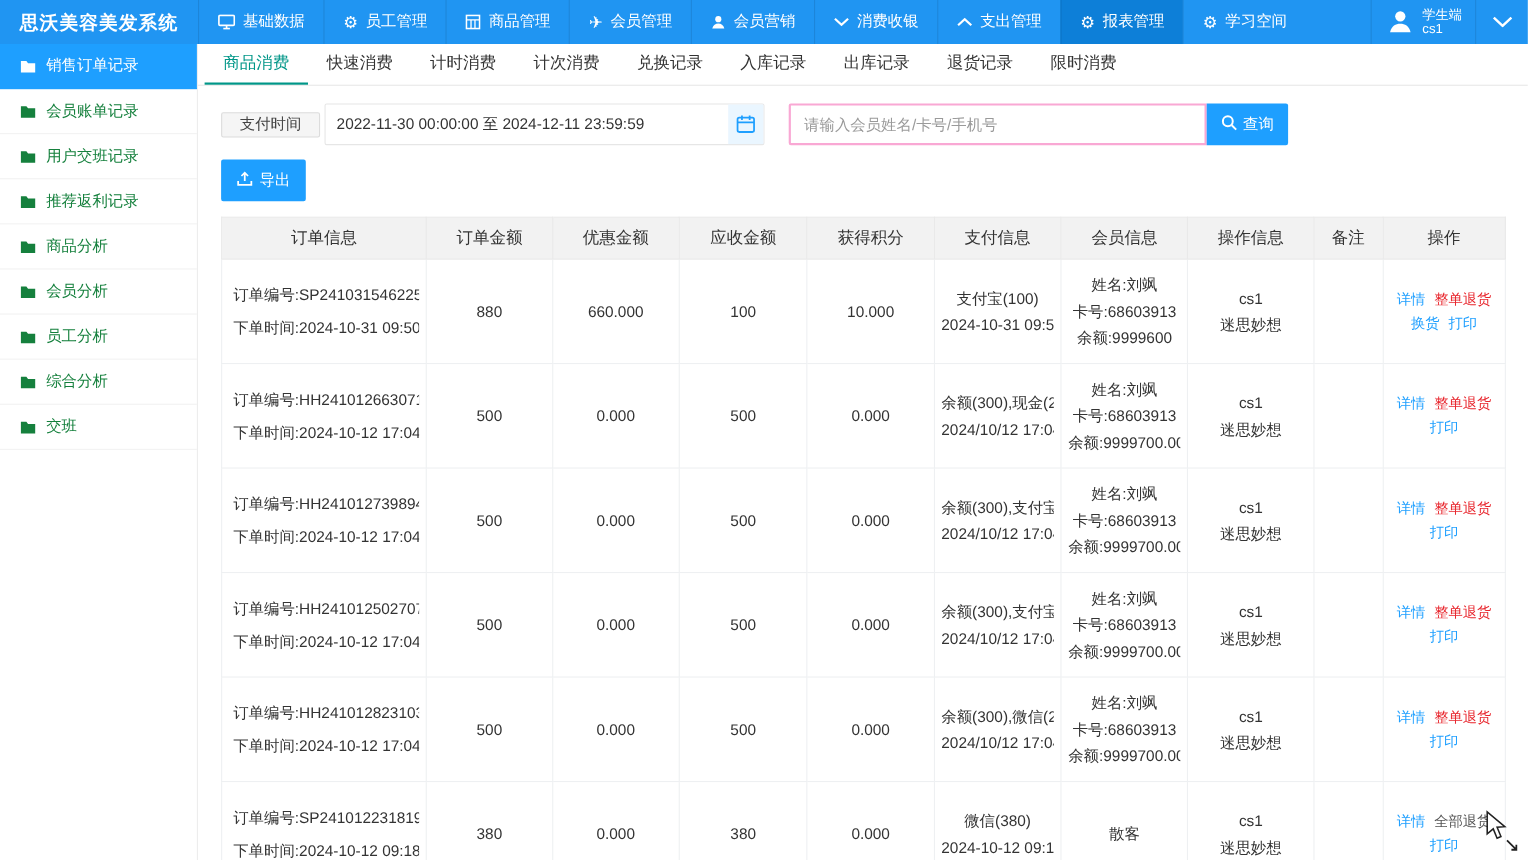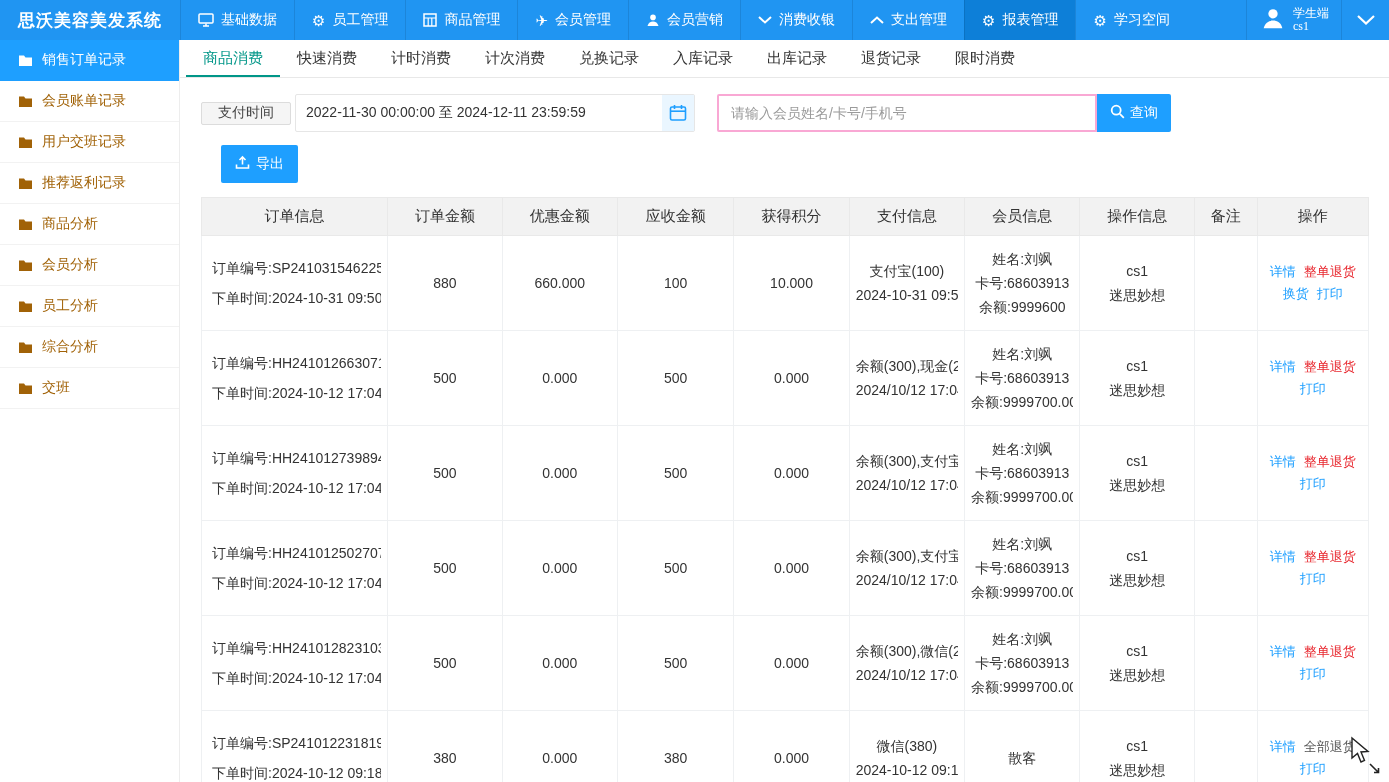--- a/index.html
+++ b/index.html
@@ -8,27 +8,27 @@
   body { position:relative; }
 
   
   .topbar { position:absolute; top:0; left:0; right:0; height:40px; background:#2095f2; display:flex; align-items:stretch; color:#fff; z-index:10; }
   .logo { width:180px; display:flex; align-items:center; justify-content:center; font-size:17px; font-weight:bold; letter-spacing:1px; }
   .nav-item { display:flex; align-items:center; gap:7px; padding:0 17px; font-size:14px; cursor:pointer; border-left:1px solid rgba(0,0,0,0.10); }
   .nav-item.active { background:#0d7fd8; }
   .nav-icon { display:flex; align-items:center; }
   .nav-icon .glyph { font-size:15px; line-height:1; }
   .topbar-spacer { flex:1; }
-  .user-block { display:flex; align-items:center; gap:6px; padding:0 12px; border-left:1px solid rgba(0,0,0,0.10);font-family:Liberation Serif, serif; }
+  .user-block { display:flex; align-items:center; gap:6px; padding:0 12px; border-left:1px solid rgba(0,0,0,0.10); }
   .user-text { display:flex; flex-direction:column; line-height:13px; font-size:12px; }
   .collapse-block { width:48px; display:flex; align-items:center; justify-content:center; border-left:1px solid rgba(0,0,0,0.10); }
 
   
   .sidebar { position:absolute; top:40px; left:0; bottom:0; width:180px; background:#fff; border-right:1px solid #ededed; }
-  .side-item { display:flex; align-items:center; gap:9px; height:41px; padding-left:18px; font-size:14px; color:#a16207; border-bottom:1px solid #f2f2f2; cursor:pointer; }
+  .side-item { display:flex; align-items:center; gap:9px; height:41px; padding-left:18px; font-size:14px; color:#15803d; border-bottom:1px solid #f2f2f2; cursor:pointer; }
   .side-item.active { background:#1E9FFF; color:#fff; border-bottom-color:#1E9FFF; }
   .side-icon { display:flex; align-items:center; color:inherit; }
 
   
   .main { position:absolute; top:40px; left:180px; right:0; bottom:0; overflow:hidden; background:#fff; }
 
   .tabs { display:flex; height:38px; border-bottom:1px solid #e8e8e8; padding-left:6px; }
   .tab { line-height:36px; padding:0 17px; font-size:15px; color:#333; cursor:pointer; }
   .tab.active { color:#009688; border-bottom:2px solid #009688; }
 
@@ -36,21 +36,21 @@
   .filters { padding:16px 20px 0 21px; }
   .filter-row1 { display:flex; align-items:center; }
   .btn-paytime { height:23px; padding:0 16px; background:#f5f5f5; border:1px solid #dcdcdc; border-radius:2px; font-size:14px; color:#444; cursor:pointer; }
   .date-input { margin-left:4px; width:400px; height:38px; border:1px solid #e6e6e6; border-radius:2px; display:flex; align-items:center; cursor:text; background:#fff; }
   .date-input .date-text { flex:1; padding:0 10px; font-size:14px; color:#333; white-space:nowrap; overflow:hidden; }
   .calendar-btn { width:32px; height:36px; display:flex; align-items:center; justify-content:center; background:#eaf6ff; cursor:pointer; }
   .search-wrap { margin-left:22px; display:flex; }
   .search-input { width:380px; height:38px; border:2px solid #f9a8d4; border-radius:2px 0 0 2px; padding:0 12px; font-size:14px; color:#333; outline:none; font-family:inherit; }
   .search-input::placeholder { color:#9a9a9a; }
   .btn-query { height:38px; padding:0 13px; background:#1E9FFF; border:none; border-radius:0 2px 2px 0; color:#fff; font-size:14px; display:flex; align-items:center; gap:5px; cursor:pointer; font-family:inherit; }
-  .filter-row2 { margin-top:13px;margin-left:20px; }
+  .filter-row2 { margin-top:13px; }
   .btn-export { height:38px; padding:0 14px; background:#1E9FFF; border:none; border-radius:2px; color:#fff; font-size:14px; display:inline-flex; align-items:center; gap:6px; cursor:pointer; font-family:inherit; }
 
   
   .table-wrap { margin:14px 20px 0 21px; }
   table.data-table { width:100%; border-collapse:collapse; table-layout:fixed; }
   .data-table th { background:#f2f2f2; height:38px; font-weight:normal; font-size:15px; color:#333; border:1px solid #e9e9e9; }
   .data-table td { border:1px solid #eef0f2; font-size:14px; color:#333; vertical-align:middle; padding:10px 6px; }
   .data-table tr.data-row { height:95px; }
   td.center { text-align:center; }
   td.col-order { padding-left:10px; }

